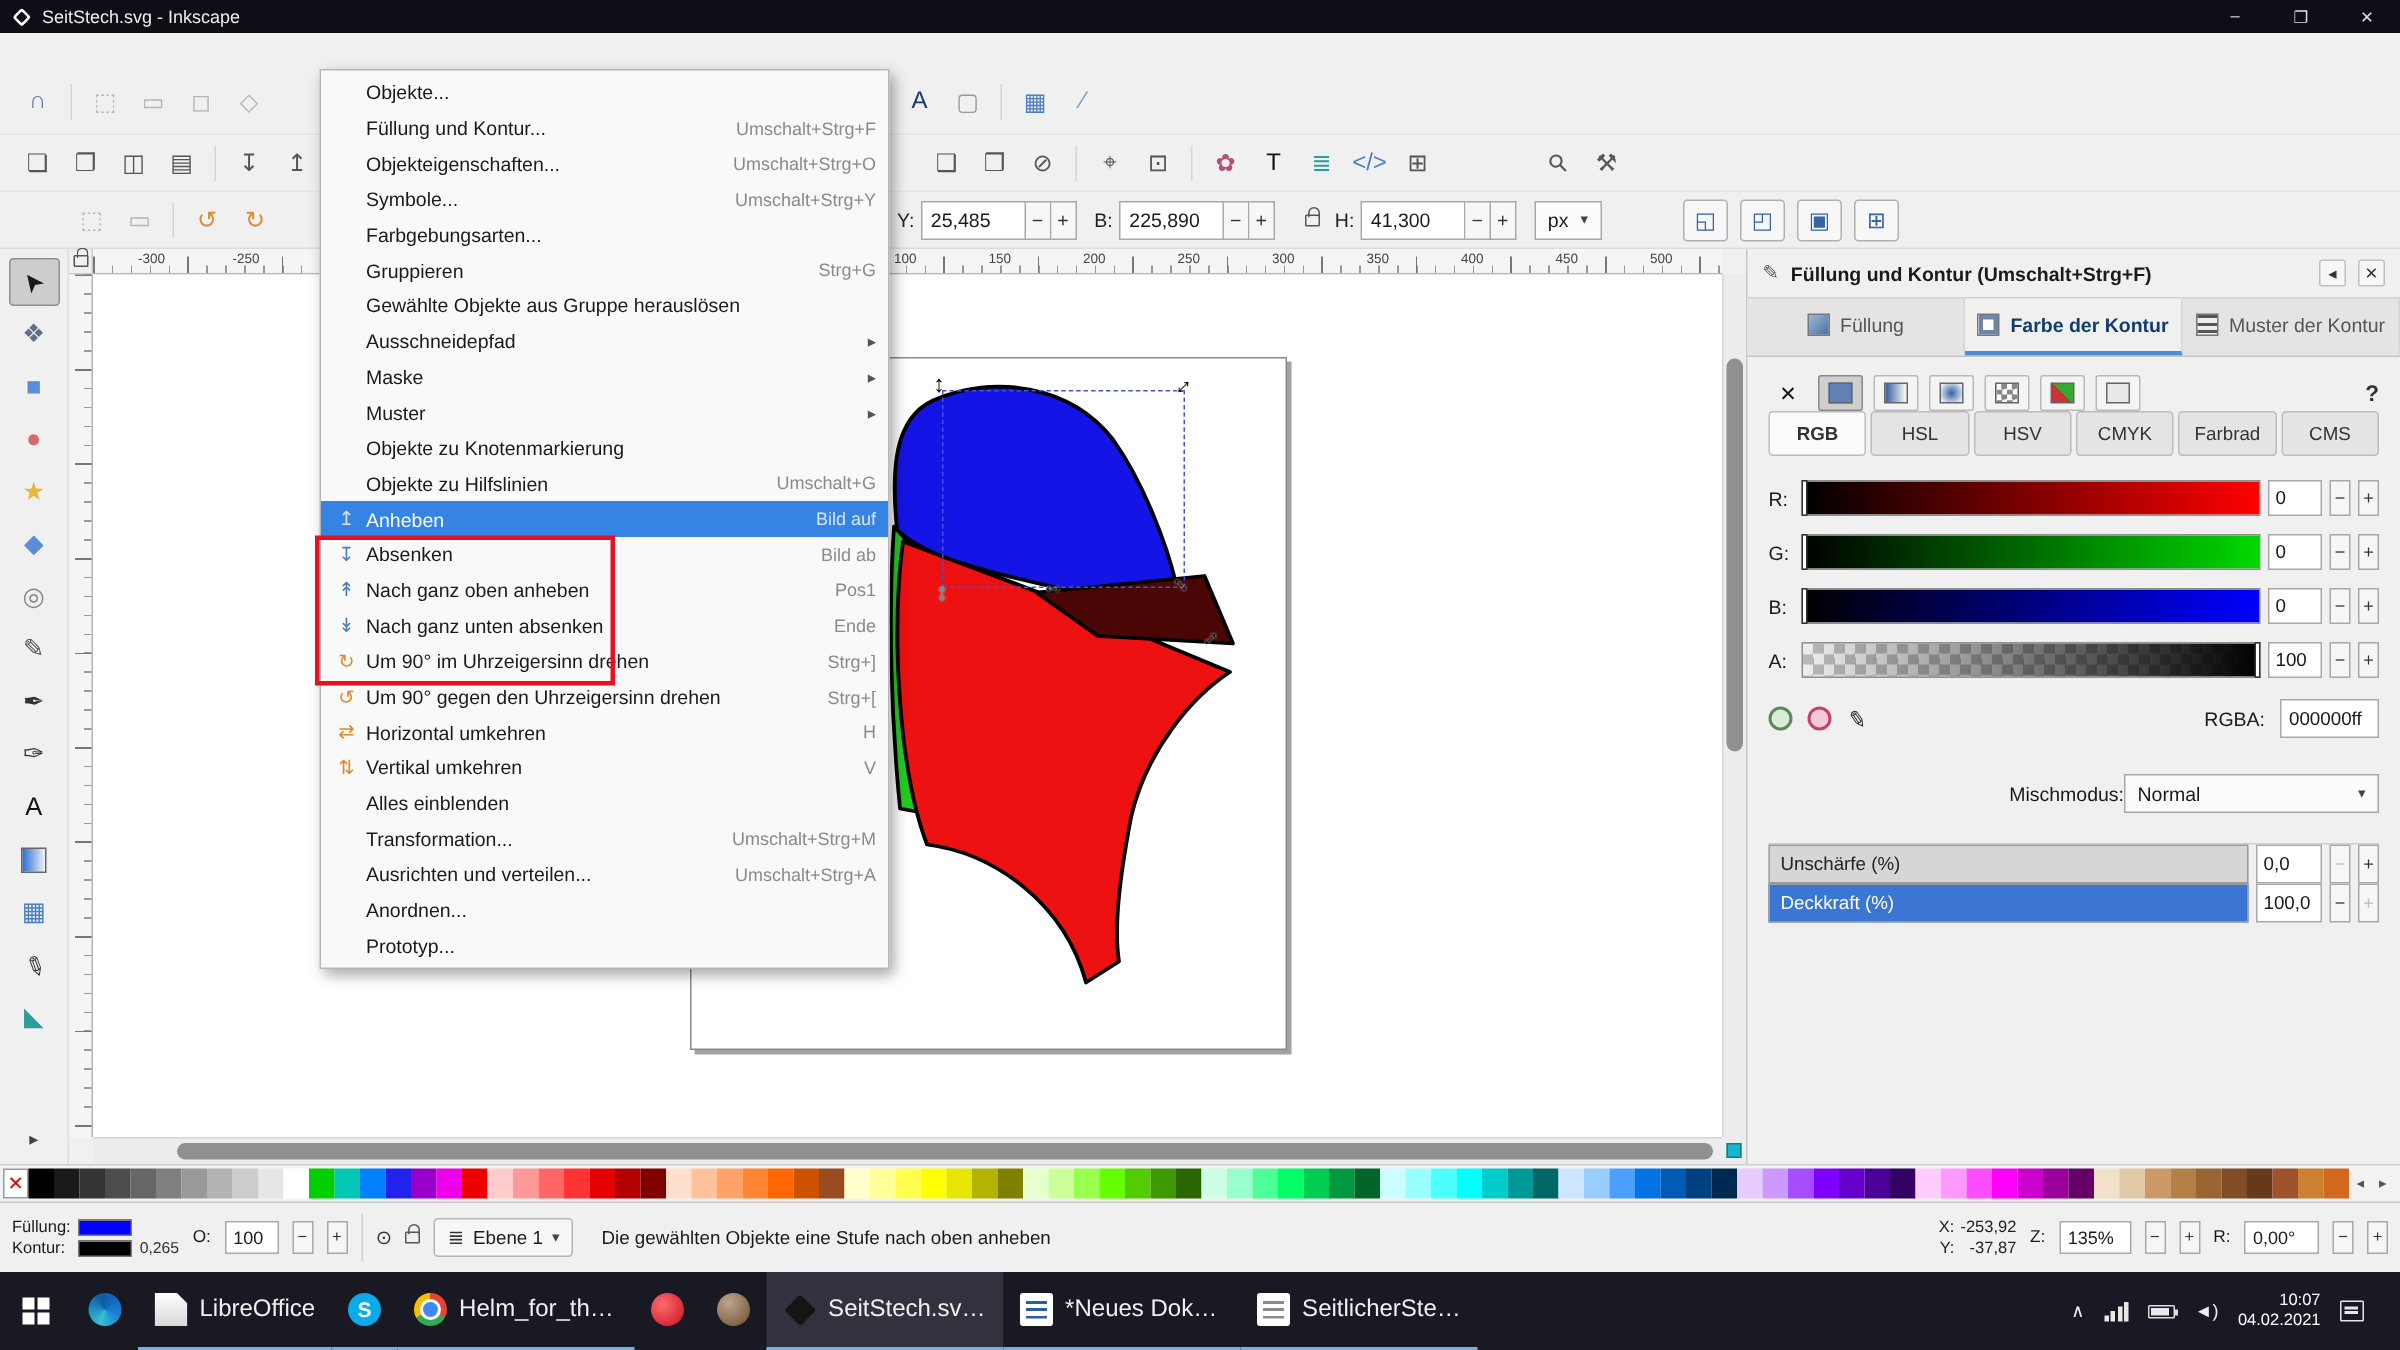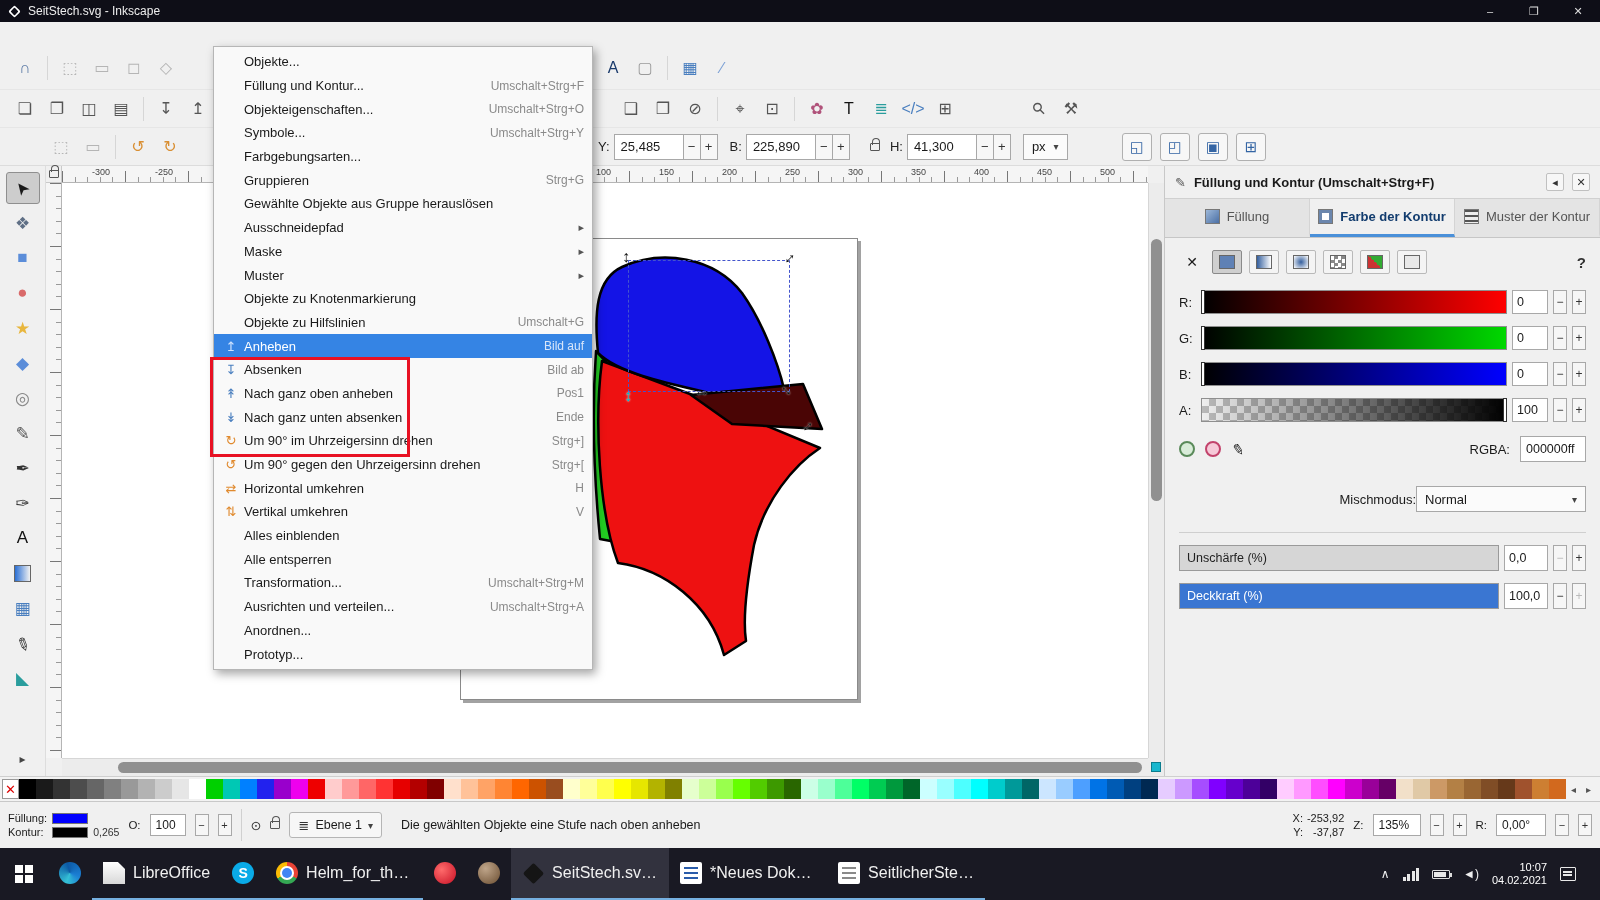--- a/index.html
+++ b/index.html
@@ -114,21 +114,21 @@
 .sl-spin{width:14px;height:24px;border:1px solid #a8a8a8;background:#f6f6f6;display:flex;align-items:center;justify-content:center;font-size:12px;color:#333}
 .rgba-row{display:flex;align-items:center;gap:10px;margin-top:14px}
 .cms-dot{width:16px;height:16px;border-radius:50%;border:2px solid #5a8a5a;background:#d9ecd9}
 .gamut-dot{width:16px;height:16px;border-radius:50%;border:2px solid #c2426b;background:#f6c9d8}
 .picker-glyph{font-size:15px;color:#222;transform:rotate(100deg);display:inline-block}
 .rgba-label{margin-left:auto;font-size:13px}
 .rgba-value{width:66px;height:26px;background:#fff;border:1px solid #a8a8a8;font-size:12.5px;display:flex;align-items:center;padding:0 5px}
 .blend-row{display:flex;align-items:center;justify-content:flex-end;gap:0;margin-top:24px}
 .blend-dd{width:170px;justify-content:space-between}
 .panel-div{border-top:1px solid #cfcfcf;margin-top:20px}
-.fx-row{display:flex;align-items:flex-end;gap:5px;margin-top:12px}
+.fx-row{display:flex;align-items:flex-end;gap:5px;}
 .fx-bar{flex:1;height:26px;border:1px solid #9a9a9a;background:#d6d6d6;display:flex;align-items:center;padding:0 7px;font-size:12.5px;color:#222}
 .fx-bar.full{background:#3a76d2;color:#fff}
 .fx-value{width:44px;height:26px;background:#fff;border:1px solid #a8a8a8;font-size:12.5px;display:flex;align-items:center;padding:0 4px}
 .fx-spin{width:14px;height:26px;border:1px solid #a8a8a8;background:#f6f6f6;display:flex;align-items:center;justify-content:center;font-size:12px;color:#333}
 .fx-spin.disabled{color:#bbb}
 
 
 .palette{position:absolute;left:0;top:776px;width:1600px;height:25px;background:#f2f2f2;border-top:1px solid #cfcfcf;display:flex;align-items:center;padding:0 2px}
 .none-swatch{width:17px;height:20px;background:#fff;border:1px solid #999;color:#d00;font-size:13px;font-weight:bold;display:flex;align-items:center;justify-content:center;flex:none}
 .swatch{width:17px;height:20px;flex:none}
@@ -513,20 +513,28 @@
             <span class="paint-inner pi-pat"></span>
           </span>
         <span class="paint-btn">
             <span class="paint-inner pi-swatch"></span>
           </span>
         <span class="paint-btn">
             <span class="paint-inner pi-unknown"></span>
           </span>
         <span class="paint-help">?</span>
       </div>
+      <div class="cs-tabs" id="cs-tabs">
+          <div class="cs-tab active">RGB</div>
+          <div class="cs-tab">HSL</div>
+          <div class="cs-tab">HSV</div>
+          <div class="cs-tab">CMYK</div>
+          <div class="cs-tab">Farbrad</div>
+          <div class="cs-tab">CMS</div>
+        </div>
       <div class="sliders" id="sliders">
           <div class="slider-row">
             <span class="sl-label">R:</span>
             <div class="sl-bar bar-r">
               <span class="sl-marker at-start"></span>
             </div>
             <span class="sl-value">0</span>
             <span class="sl-spin">−</span>
             <span class="sl-spin">+</span>
           </div>
@@ -887,24 +895,20 @@
         <span class="mi-icon" style="color: rgb(224, 138, 46);">⇅</span>
         <span class="mi-label">Vertikal umkehren</span>
         <span class="mi-shortcut">V</span>
       </div>
       <div class="menu-item">
         <span class="mi-icon"></span>
         <span class="mi-label">Alles einblenden</span>
       </div>
       <div class="menu-item">
         <span class="mi-icon"></span>
-        <span class="mi-label">Alle entsperren</span>
-      </div>
-      <div class="menu-item">
-        <span class="mi-icon"></span>
         <span class="mi-label">Transformation...</span>
         <span class="mi-shortcut">Umschalt+Strg+M</span>
       </div>
       <div class="menu-item">
         <span class="mi-icon"></span>
         <span class="mi-label">Ausrichten und verteilen...</span>
         <span class="mi-shortcut">Umschalt+Strg+A</span>
       </div>
       <div class="menu-item">
         <span class="mi-icon"></span>

